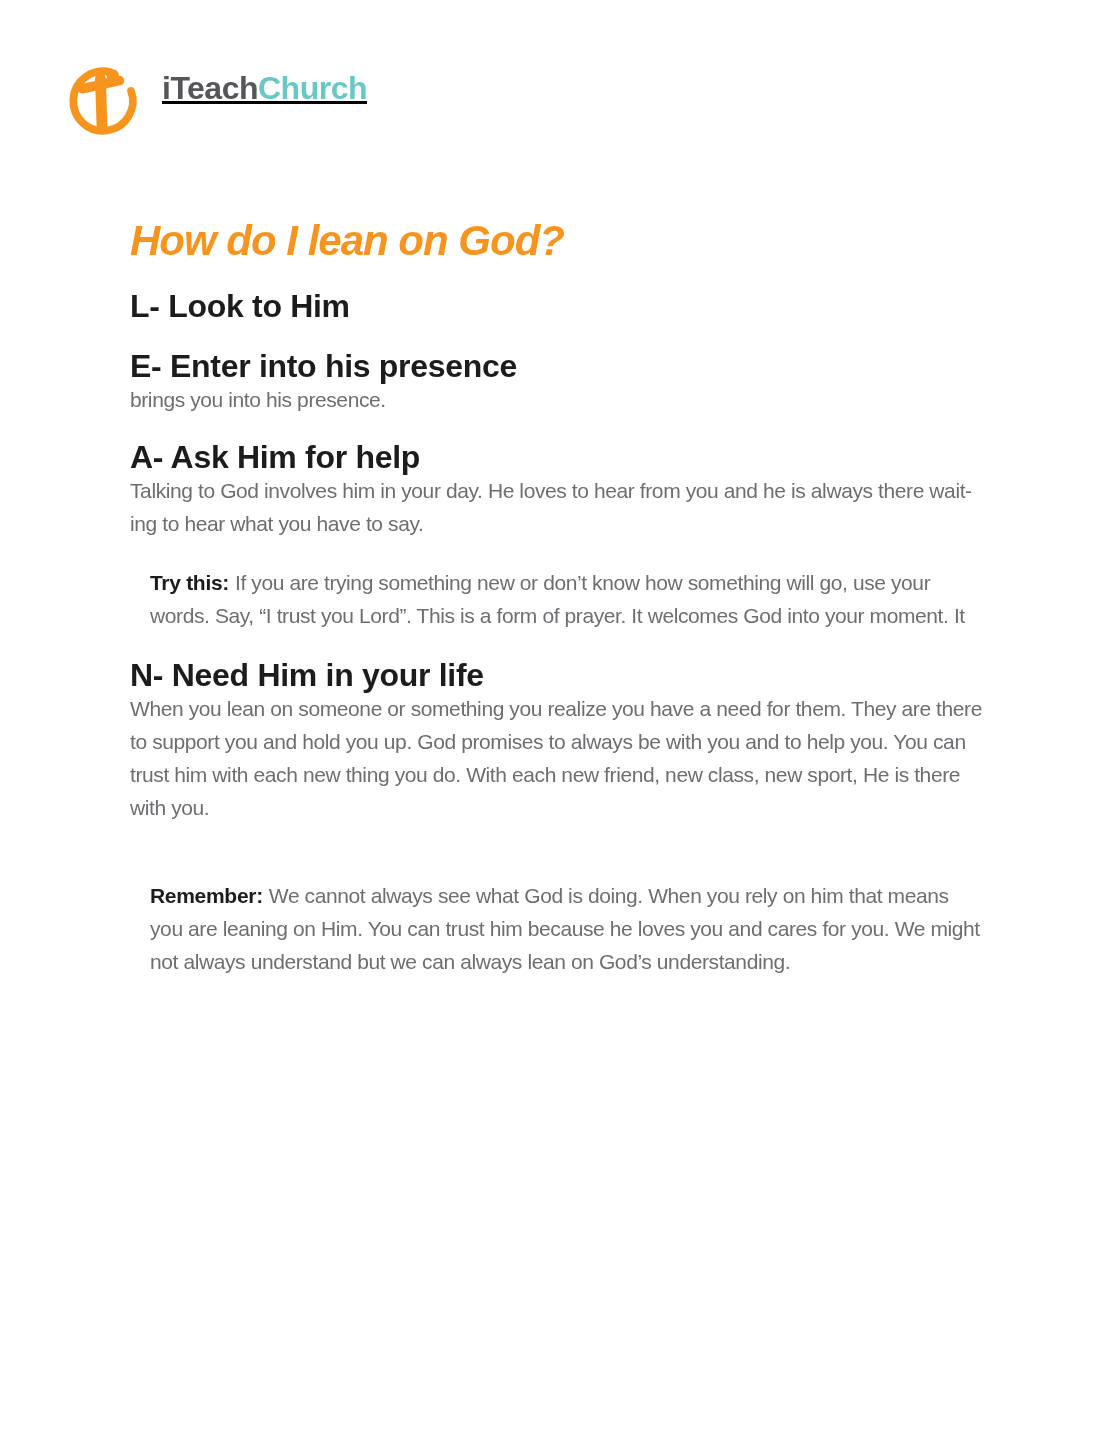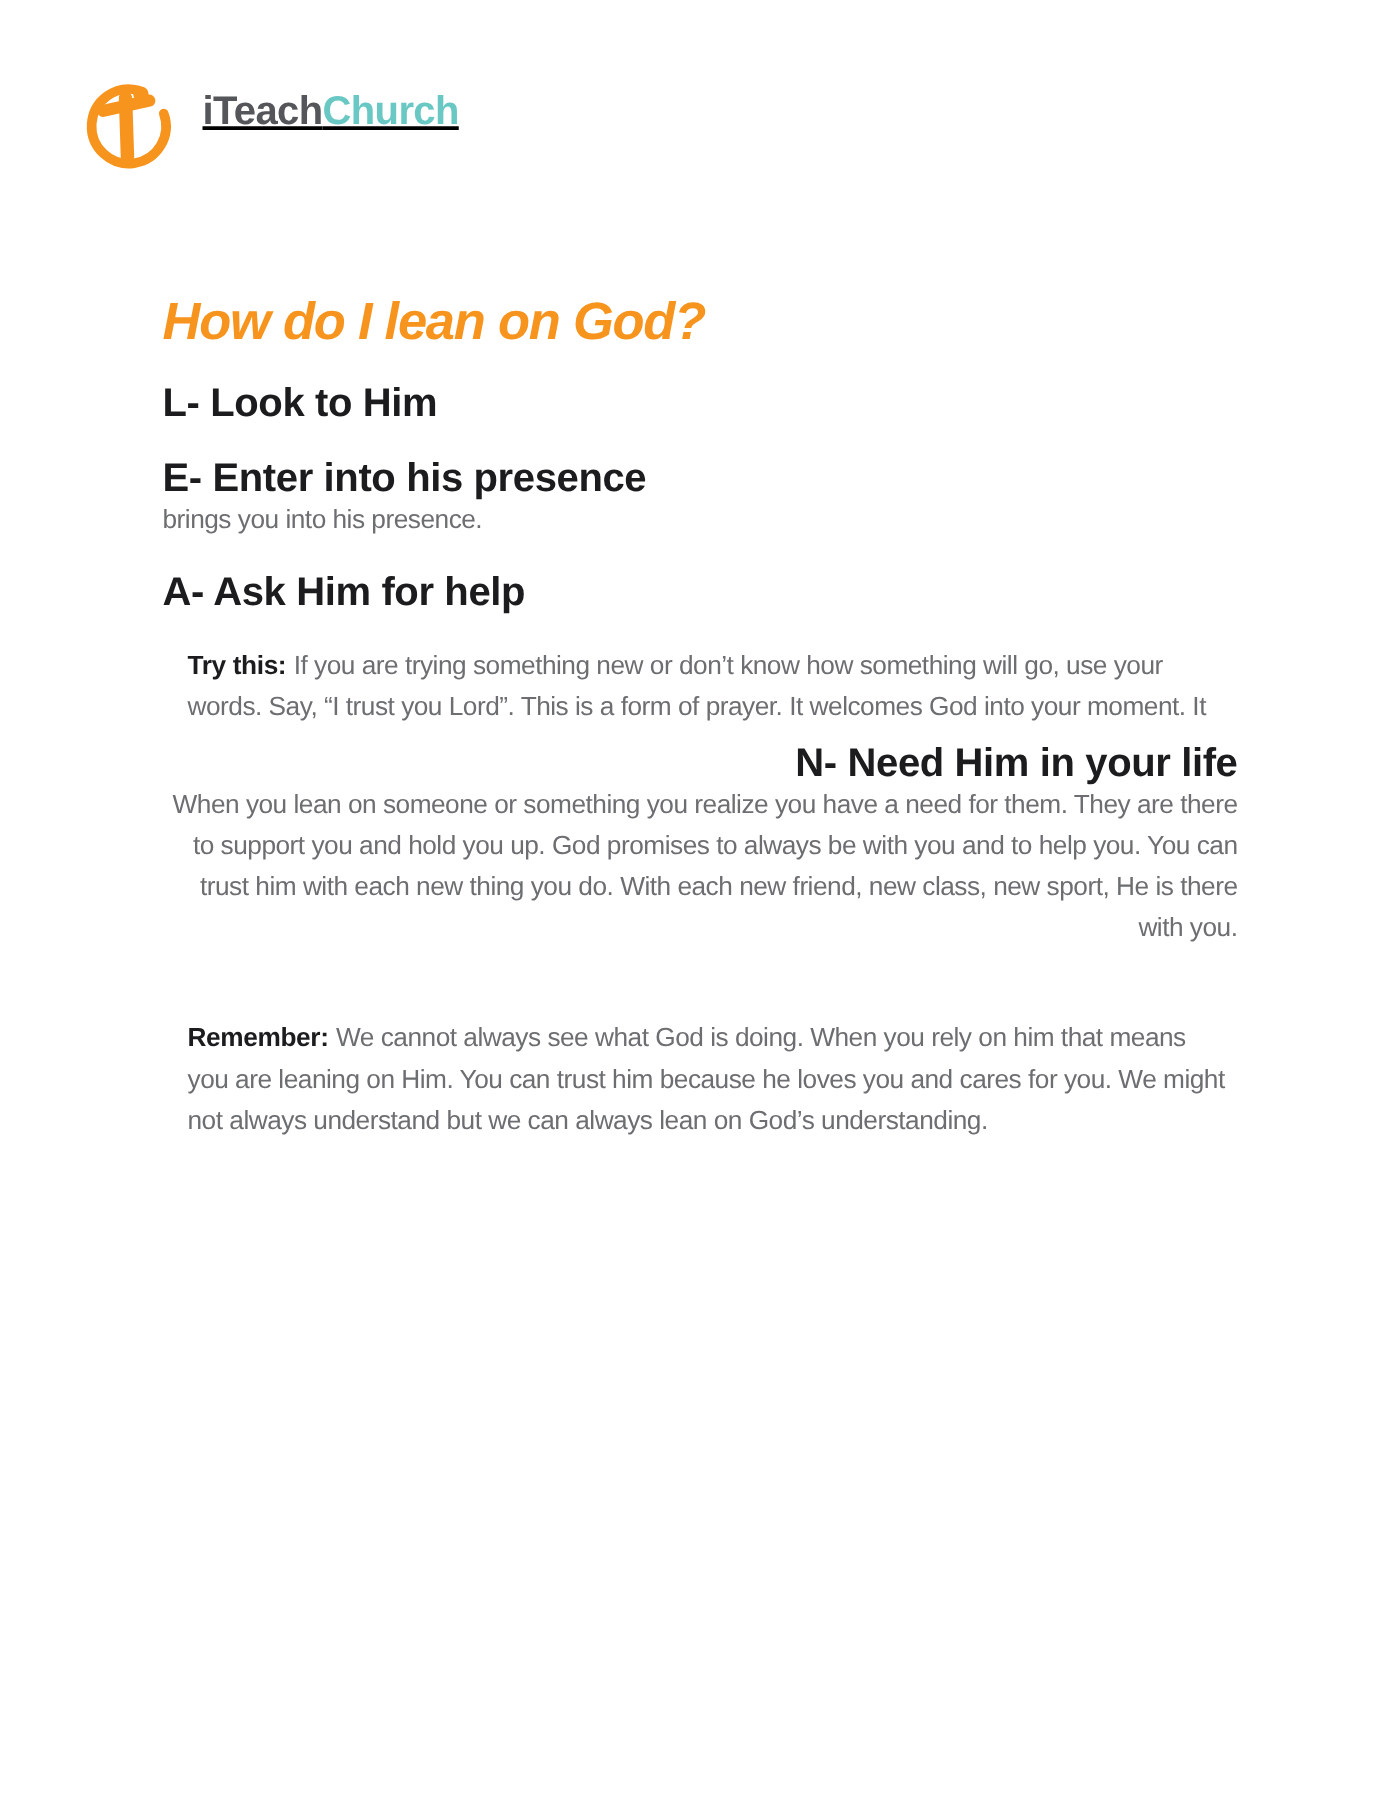--- a/index.html
+++ b/index.html
@@ -20,21 +20,21 @@
   .logo-text {
     margin-top: 12px;
     font-size: 32px; font-weight: 700; letter-spacing: -0.5px;
     line-height: 32px; white-space: nowrap;
   }
   .logo-text .brand-first  { color: #54565A; }
   .logo-text .brand-second { color: #69C8C4; }
 
   
   .content {
-    position: absolute; left: 130px; top: 234px; width: 860px;
+    position: absolute; left: 130px; top: 218px; width: 860px;
   }
   h1.page-title {
     font-size: 42px; line-height: 46px;
     font-weight: 700; font-style: italic;
     letter-spacing: -1px;
     color: #F7941E;
     white-space: nowrap;
   }
   .section { margin-top: 26px; }
   .section h2 {
@@ -45,21 +45,21 @@
   }
   .body-line {
     display: block;
     font-size: 21px; line-height: 33px;
     letter-spacing: -0.4px;
     color: #6D6E71;
     white-space: nowrap;
   }
   .sec-e { margin-top: 27px; }
   .sec-a { margin-top: 25px; }
-  .sec-n { margin-top: 12px; text-align: right; }
+  .sec-n { margin-top: 27px; }
 
   .callout { padding-left: 20px; }
   .callout-try      { margin-top: 26px; }
   .callout-remember { margin-top: 55px; }
   .callout .label {
     font-weight: 700; color: #1C1C1E;
     margin-right: 6px; letter-spacing: -0.3px;
   }
 </style>
 </head>
@@ -93,20 +93,24 @@
 
     <section class="section sec-e">
       <h2>E- Enter into his presence</h2>
       <p>
         <span class="body-line">brings you into his presence.</span>
       </p>
     </section>
 
     <section class="section sec-a">
       <h2>A- Ask Him for help</h2>
+      <p>
+        <span class="body-line">Talking to God involves him in your day. He loves to hear from you and he is always there wait-</span>
+        <span class="body-line">ing to hear what you have to say.</span>
+      </p>
     </section>
 
     <div class="callout callout-try">
       <p>
         <span class="body-line"><strong class="label">Try this:</strong><span>If you are trying something new or don’t know how something will go, use your</span></span>
         <span class="body-line">words. Say, “I trust you Lord”. This is a form of prayer. It welcomes God into your moment. It</span>
       </p>
     </div>
 
     <section class="section sec-n">

